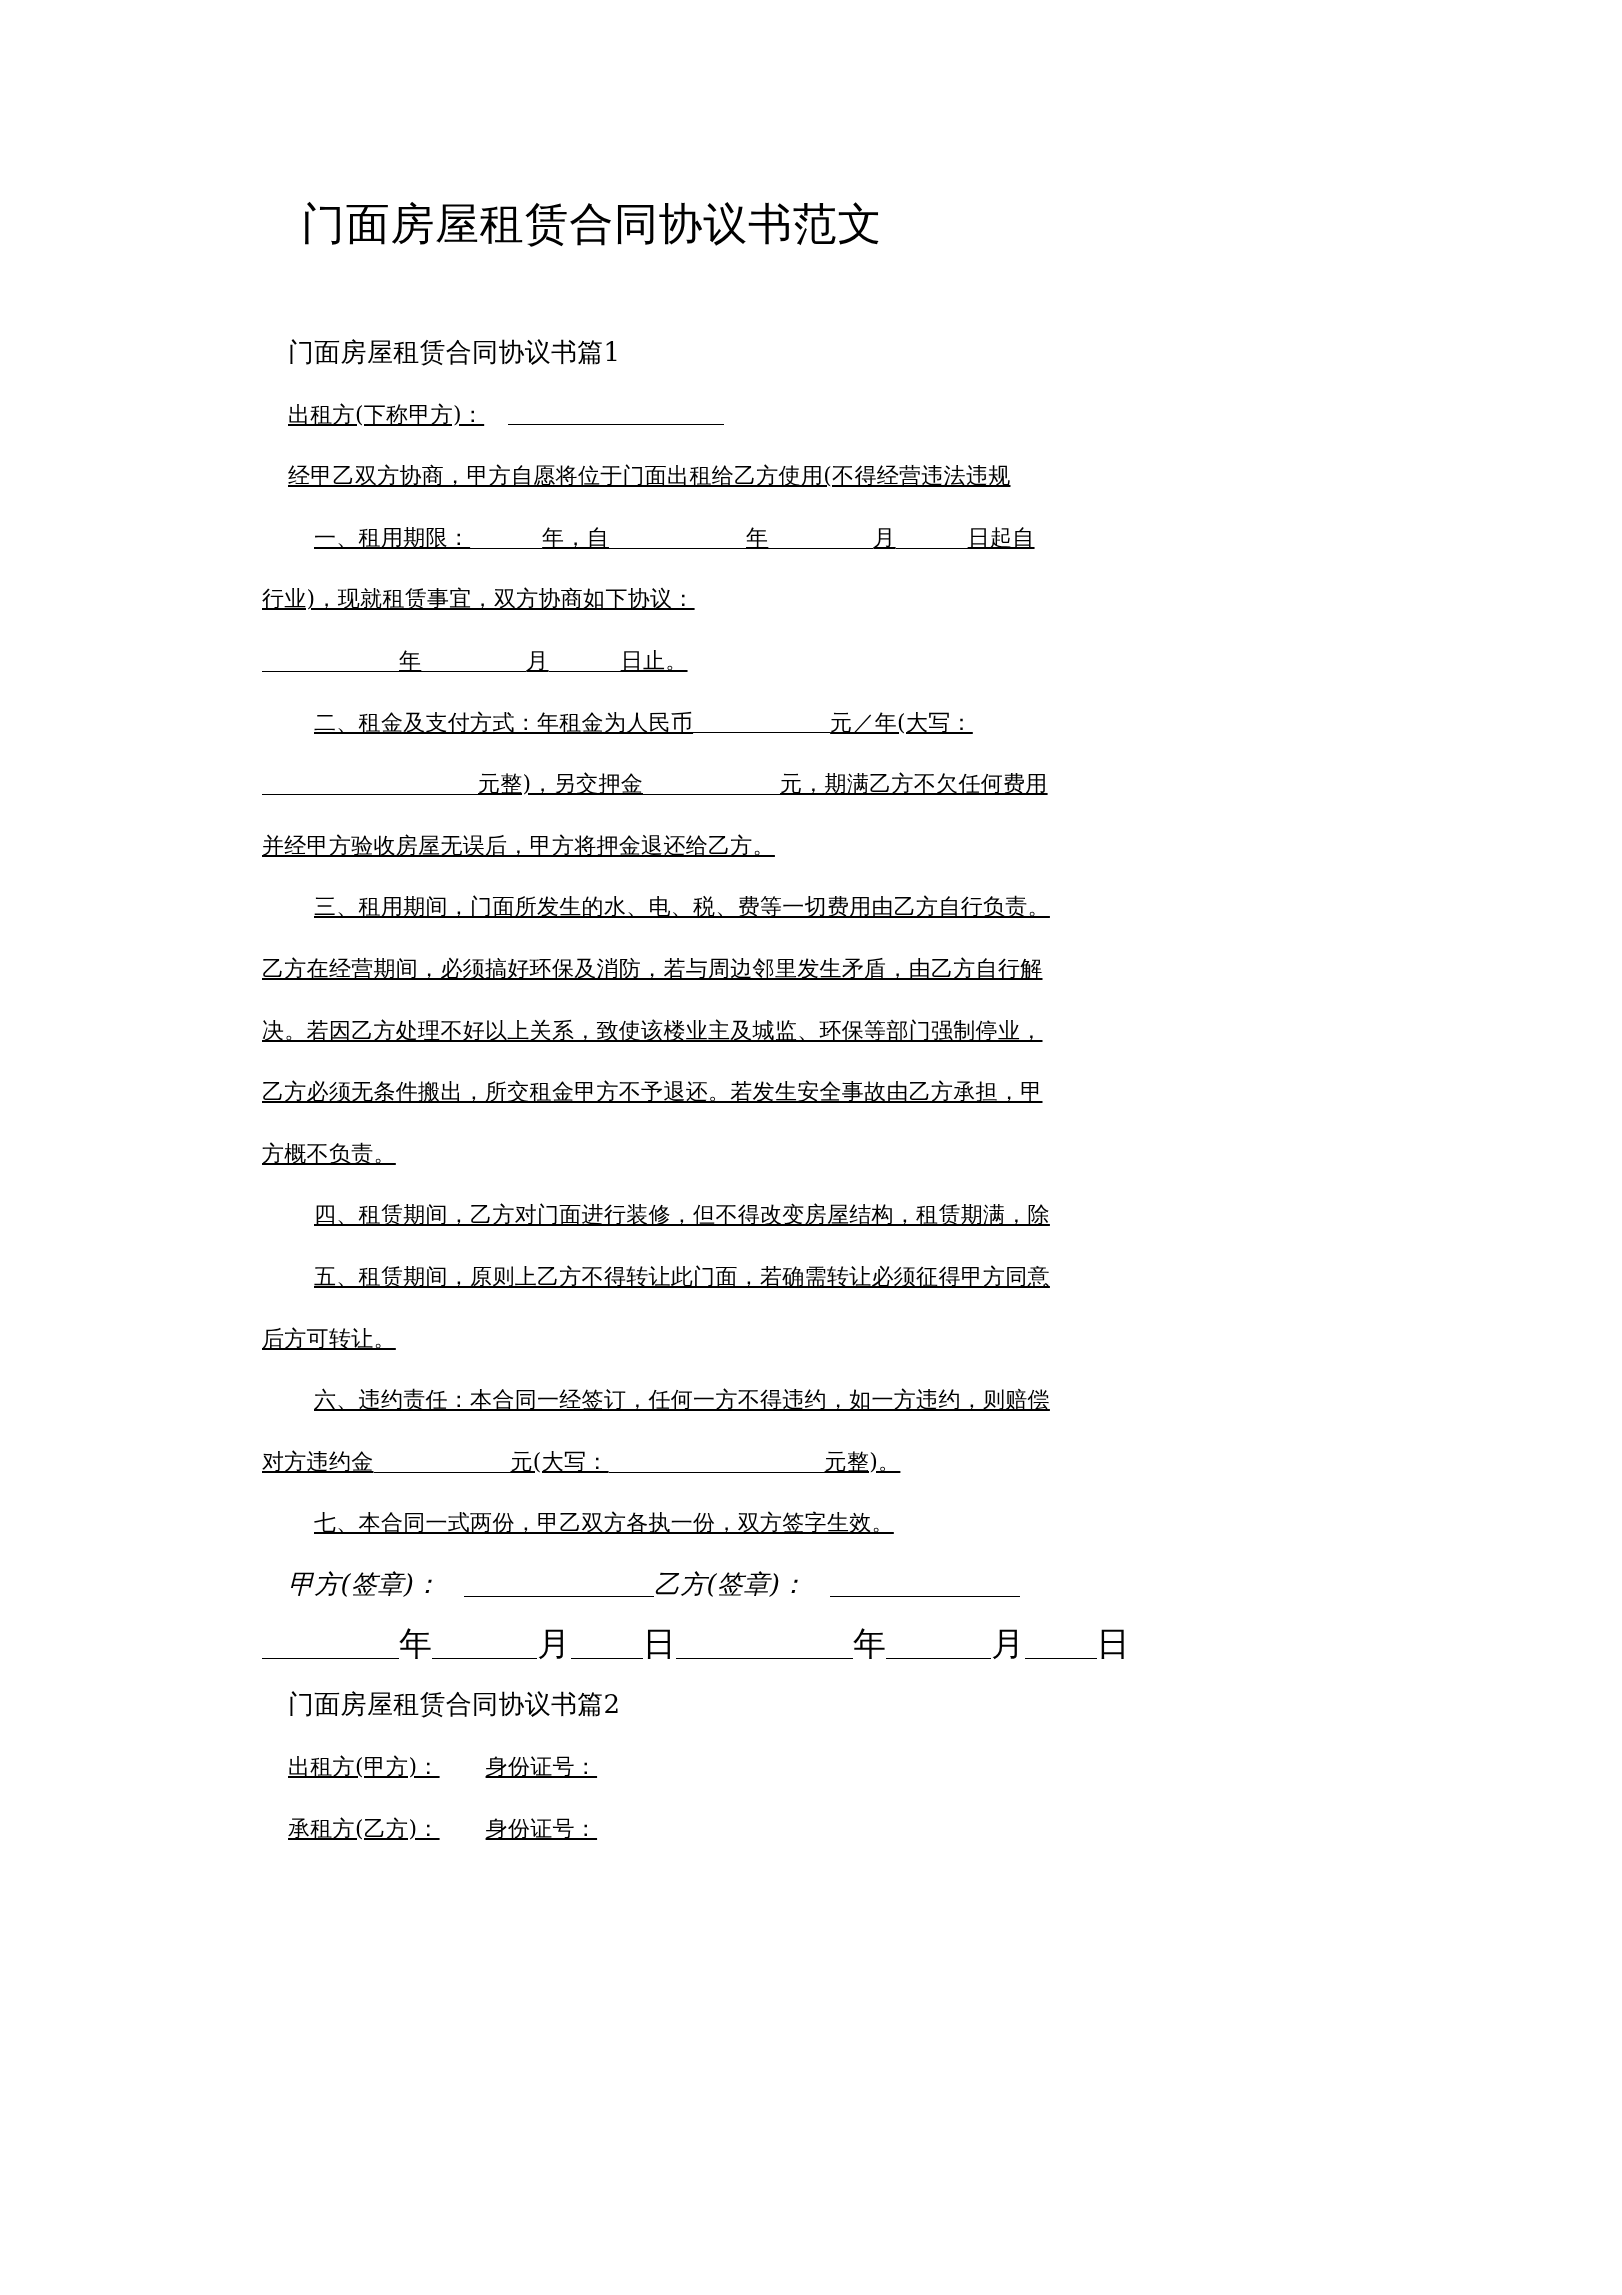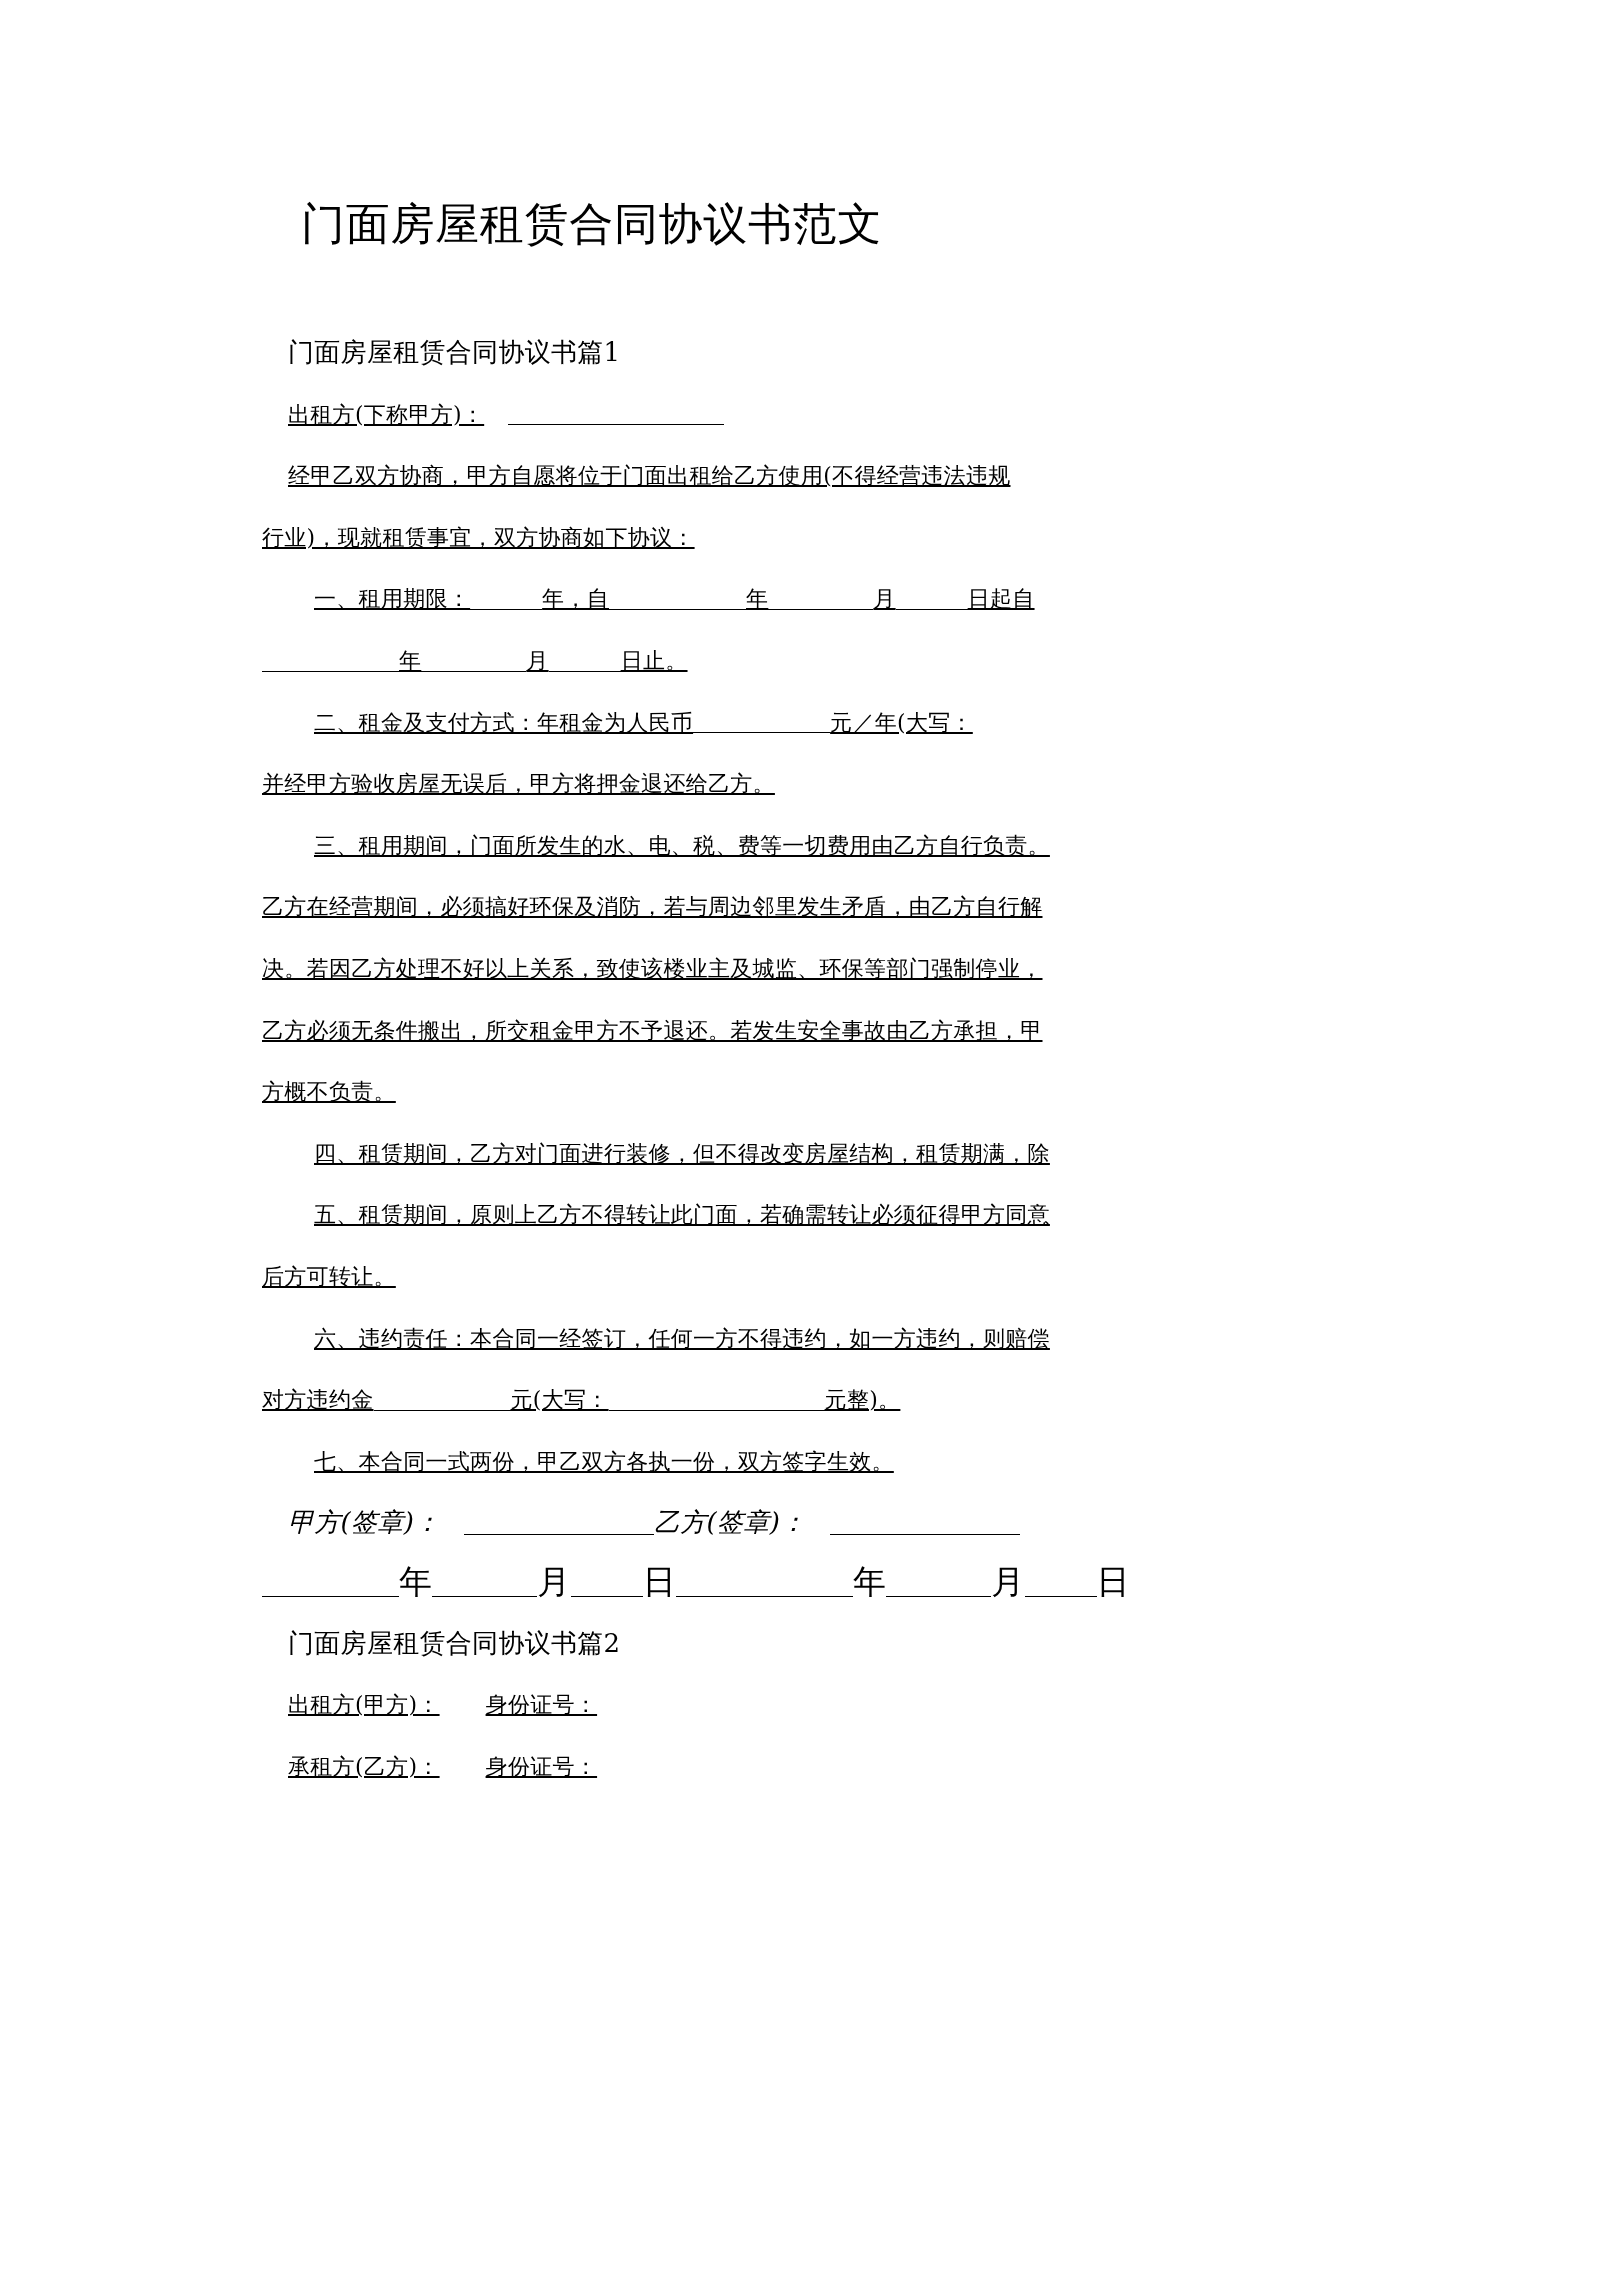--- a/index.html
+++ b/index.html
@@ -86,28 +86,29 @@
 <div class="page">
 
   <h1 class="doc-title">门面房屋租赁合同协议书范文</h1>
 
   <p class="seg-head">门面房屋租赁合同协议书篇1</p>
 
   <p class="para indent1 flush"><span>出租方(下称甲方)：</span><span class="gap-sm"></span><span class="blank b-xxl"></span></p>
 
 
   <p class="para indent1">经甲乙双方协商，甲方自愿将位于门面出租给乙方使用(不得经营违法违规</p>
+  <p class="para indent2"><span>一、租用期限：</span><span class="blank b-s"></span><span>年，自</span><span class="blank b-l"></span><span>年</span><span class="blank b-m"></span><span>月</span><span class="blank b-s"></span><span>日起自</span></p>
+
   <p class="para noindent flush">行业)，现就租赁事宜，双方协商如下协议：</p>
-
-  <p class="para indent2"><span>一、租用期限：</span><span class="blank b-s"></span><span>年，自</span><span class="blank b-l"></span><span>年</span><span class="blank b-m"></span><span>月</span><span class="blank b-s"></span><span>日起自</span></p>
 
   <p class="para noindent flush"><span class="blank b-l"></span><span>年</span><span class="blank b-m"></span><span>月</span><span class="blank b-s"></span><span>日止。</span></p>
 
   <p class="para indent2"><span>二、租金及支付方式：年租金为人民币</span><span class="blank b-l"></span><span>元／年(大写：</span></p>
 
+  <p class="para noindent flush"><span class="blank b-xxl"></span><span>元整)，另交押金</span><span class="blank b-l"></span><span>元，期满乙方不欠任何费用</span></p>
 
   <p class="para noindent flush">并经甲方验收房屋无误后，甲方将押金退还给乙方。</p>
 
   <p class="para indent2">三、租用期间，门面所发生的水、电、税、费等一切费用由乙方自行负责。</p>
   <p class="para noindent">乙方在经营期间，必须搞好环保及消防，若与周边邻里发生矛盾，由乙方自行解</p>
   <p class="para noindent">决。若因乙方处理不好以上关系，致使该楼业主及城监、环保等部门强制停业，</p>
   <p class="para noindent">乙方必须无条件搬出，所交租金甲方不予退还。若发生安全事故由乙方承担，甲</p>
   <p class="para noindent flush">方概不负责。</p>
 
   <p class="para indent2">四、租赁期间，乙方对门面进行装修，但不得改变房屋结构，租赁期满，除</p>

